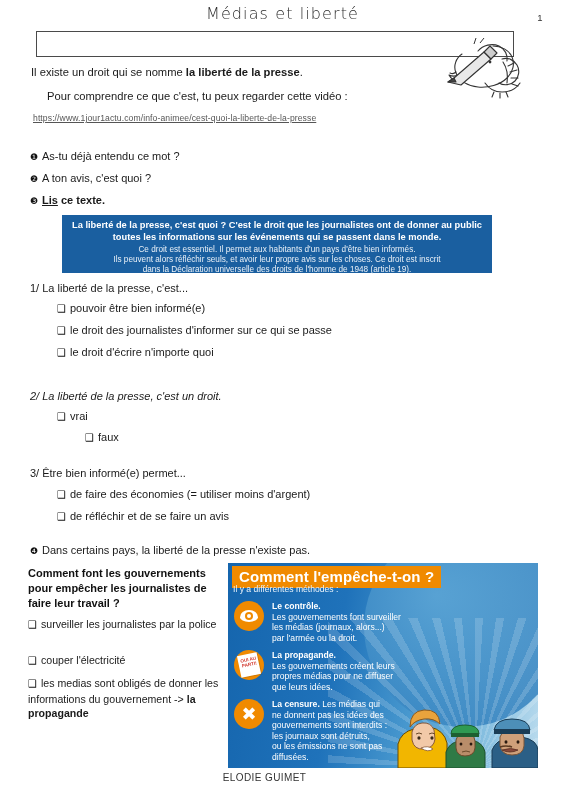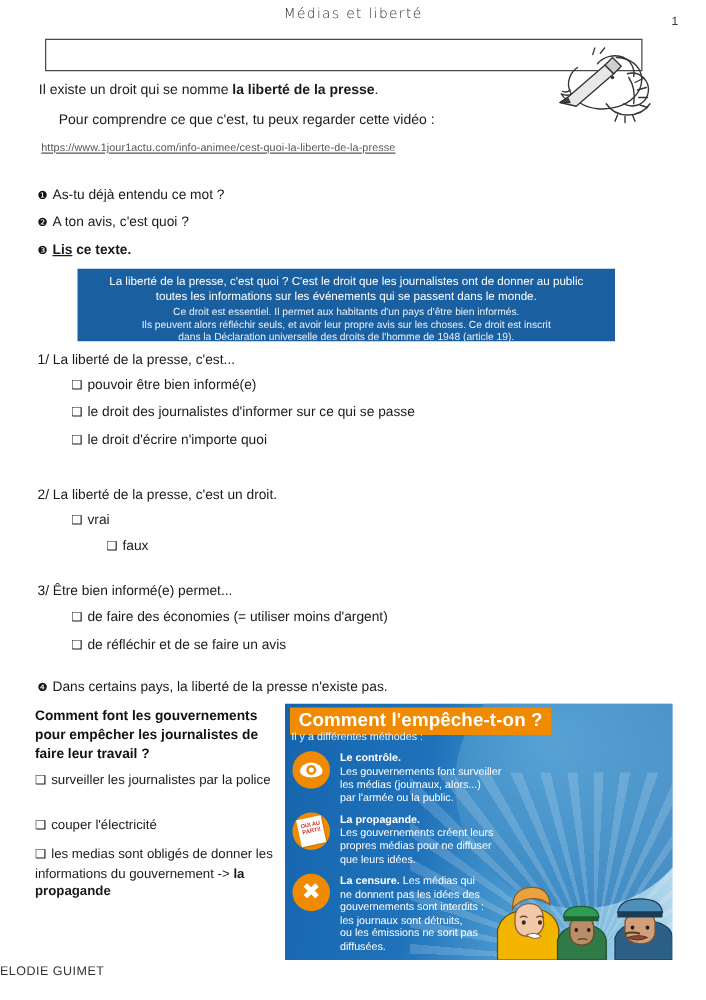--- a/index.html
+++ b/index.html
@@ -40,21 +40,21 @@
     width: 478px;
     height: 26px;
     border: 1px solid #4a4a4a;
     box-sizing: border-box;
   }
   .title-text {
     position: absolute;
     left: 0; right: 0;
     top: 4px;
     text-align: center;
-    font-size: 11px;
+    font-size: 16px;
     font-family: "DejaVu Sans", sans-serif;
     font-weight: 300;
     letter-spacing: 1.1px;
     color: #2c2c2c;
   }
 
   
   .dove {
     position: absolute;
     left: 428px;
@@ -119,21 +119,21 @@
     width: 430px;
     height: 58px;
     background: #1a5fa0;
     box-sizing: border-box;
     padding: 5px 10px 0 10px;
     text-align: center;
   }
   .blue-box .bb-strong {
     color: #ffffff;
     font-size: 9.3px;
-    font-weight: normal;
+    font-weight: bold;
     line-height: 11.5px;
     display: block;
   }
   .blue-box .bb-light {
     color: #e9f0f7;
     font-size: 8.2px;
     line-height: 10.2px;
     display: block;
     margin-top: 2px;
   }
@@ -311,20 +311,21 @@
   }
 
   
   .chars { position: absolute; right: 0; bottom: 0; width: 150px; height: 96px; }
 
   
   .footer {
     position: absolute;
     left: 0; right: 0;
     top: 772px;
+    text-align: center;
     font-size: 10px;
     color: #333;
     letter-spacing: .4px;
     padding-right: 36px;
   }
 </style>
 </head>
 <body>
 
 <div class="page">
@@ -381,21 +382,21 @@
       <span>Ils peuvent alors réfléchir seuls, et avoir leur propre avis sur les choses. Ce droit est inscrit</span>
       <span>dans la Déclaration universelle des droits de l'homme de 1948 (article 19).</span>
     </span>
   </div>
 
   <div class="sub-q" style="top:282px;">1/ La liberté de la presse, c'est...</div>
   <div class="opt" style="top:302px;"><span class="cbx">❑</span><span>pouvoir être bien informé(e)</span></div>
   <div class="opt" style="top:324px;"><span class="cbx">❑</span><span>le droit des journalistes d'informer sur ce qui se passe</span></div>
   <div class="opt" style="top:346px;"><span class="cbx">❑</span><span>le droit d'écrire n'importe quoi</span></div>
 
-  <div class="sub-q" style="top:390px;">2/ La liberté de la presse, c'est un droit.</div>
+  <div class="sub-q" style="top:390px;font-style:italic;">2/ La liberté de la presse, c'est un droit.</div>
   <div class="opt" style="top:410px;"><span class="cbx">❑</span><span>vrai</span></div>
   <div class="opt" style="top:431px;margin-left:28px;"><span class="cbx">❑</span><span>faux</span></div>
 
   <div class="sub-q" style="top:467px;">3/ Être bien informé(e) permet...</div>
   <div class="opt" style="top:488px;"><span class="cbx">❑</span><span>de faire des économies (= utiliser moins d'argent)</span></div>
   <div class="opt" style="top:510px;"><span class="cbx">❑</span><span>de réfléchir et de se faire un avis</span></div>
 
   <div class="qnum-row q4">
     <span class="glyph">❹</span><span>Dans certains pays, la liberté de la presse n'existe pas.</span>
   </div>
@@ -422,21 +423,21 @@
     <div class="info-item" style="top:38px;">
       <div class="icon-circle">
         <div class="eye-outer"></div>
           <div class="eye-pupil"></div>
           <div class="eye-pupil2"></div>
       </div>
       <div class="txt">
         <span class="hd">Le contrôle.</span><br>
         <span>Les gouvernements font surveiller</span><br>
         <span>les médias (journaux, alors...)</span><br>
-        <span>par l'armée ou la public.</span>
+        <span>par l'armée ou la droit.</span>
       </div>
     </div>
 
     <div class="info-item" style="top:87px;">
       <div class="icon-circle">
         <div class="paper"></div>
         <div class="paper-lines">
           <span>OUI</span>
           <span>AU</span>
           <span>PARTI!</span>

